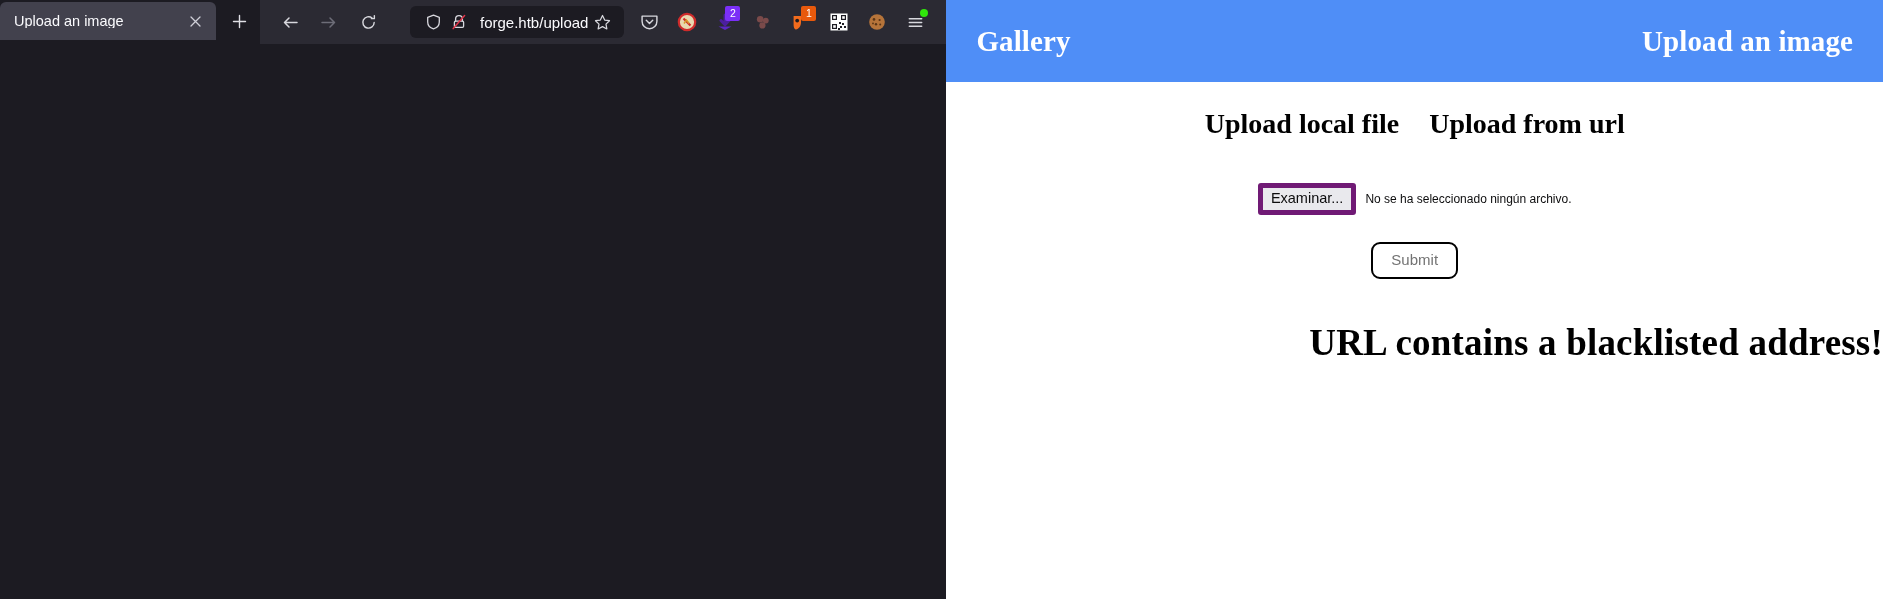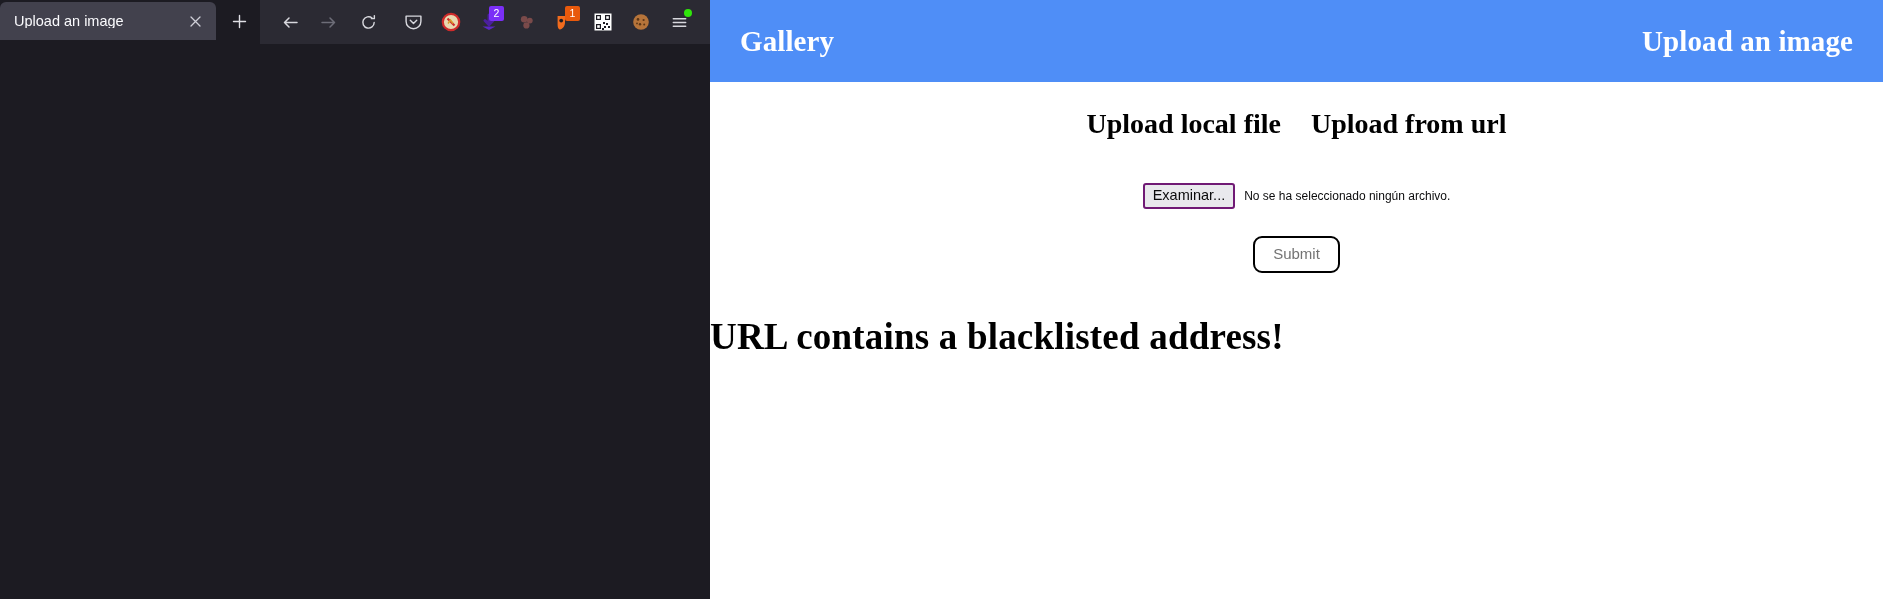--- a/index.html
+++ b/index.html
@@ -187,21 +187,21 @@
     padding: 0 30px;
   }
   .brand, .navlink {
     font-family: "Liberation Serif", serif;
     font-weight: bold;
     color: #ffffff;
     font-size: 29px;
     letter-spacing: 0.1px;
   }
   .content {
-    text-align: left;
+    text-align: right;
     padding-top: 26px;
   }
   .tabs-row {
     display: flex;
     justify-content: center;
     align-items: baseline;
     gap: 30px;
   }
   .tab-head {
     font-family: "Liberation Serif", serif;
@@ -214,21 +214,21 @@
     display: flex;
     justify-content: center;
     align-items: center;
     gap: 0;
   }
   .browse-btn {
     font-family: "Liberation Sans", sans-serif;
     font-size: 14.5px;
     color: #0c0c0d;
     background: #e9e9ed;
-    border: 2px solid #701a75;
+    border: 5px solid #701a75;
     border-radius: 3px;
     padding: 2px 8px 3px 8px;
     line-height: 1.2;
   }
   .file-status {
     font-family: "Liberation Sans", sans-serif;
     font-size: 12px;
     color: #0c0c0d;
     margin-left: 9px;
   }
@@ -291,20 +291,40 @@
       </svg>
     </div>
 
     <div class="navbtn reload">
       <svg width="17" height="17" viewBox="0 0 18 18" fill="none" stroke="#d8d8de" stroke-width="1.5" stroke-linecap="round" stroke-linejoin="round">
         <path d="M15 9 A6 6 0 1 1 12.8 4.3"></path>
         <path d="M15.2 1.7 L15.2 4.9 L12 4.9"></path>
       </svg>
     </div>
 
+    <div class="urlbar">
+      <span class="u-icon">
+        <svg width="15" height="16" viewBox="0 0 15 16" fill="none" stroke="#d8d8de" stroke-width="1.3" stroke-linejoin="round">
+          <path d="M7.5 1.2 L13.3 3.3 V8 C13.3 11.4 10.8 13.9 7.5 14.9 C4.2 13.9 1.7 11.4 1.7 8 V3.3 Z"></path>
+        </svg>
+      </span>
+      <span class="u-icon">
+        <svg width="16" height="16" viewBox="0 0 16 16" fill="none" stroke-linecap="round">
+          <path d="M4.6 7.2 V5.1 A3.4 3.4 0 0 1 11.4 5.1 V7.2" stroke="#d8d8de" stroke-width="1.3"></path>
+          <rect x="3.4" y="7.2" width="9.2" height="6.2" rx="1.1" stroke="#d8d8de" stroke-width="1.3"></rect>
+          <path d="M2.2 14.6 L13.6 1.6" stroke="#e0354a" stroke-width="1.5"></path>
+        </svg>
+      </span>
+      <span class="urltext" title="forge.htb/upload">forge.htb/upload</span>
+      <span class="star">
+        <svg width="17" height="17" viewBox="0 0 18 18" fill="none" stroke="#d8d8de" stroke-width="1.3" stroke-linejoin="round">
+          <path d="M9 1.6 L11.3 6.4 L16.4 7.1 L12.7 10.7 L13.6 15.8 L9 13.4 L4.4 15.8 L5.3 10.7 L1.6 7.1 L6.7 6.4 Z"></path>
+        </svg>
+      </span>
+    </div>
 
     <div class="ext-tray">
 
       <div class="extbtn">
         <svg width="19" height="19" viewBox="0 0 20 20" fill="none" stroke="#d8d8de" stroke-width="1.5" stroke-linejoin="round" stroke-linecap="round">
           <path d="M2.2 3.3 H17.8 V8.6 C17.8 13.2 14.4 16.6 10 16.6 C5.6 16.6 2.2 13.2 2.2 8.6 Z"></path>
           <path d="M6.6 7.6 L10 11 L13.4 7.6"></path>
         </svg>
       </div>
 

